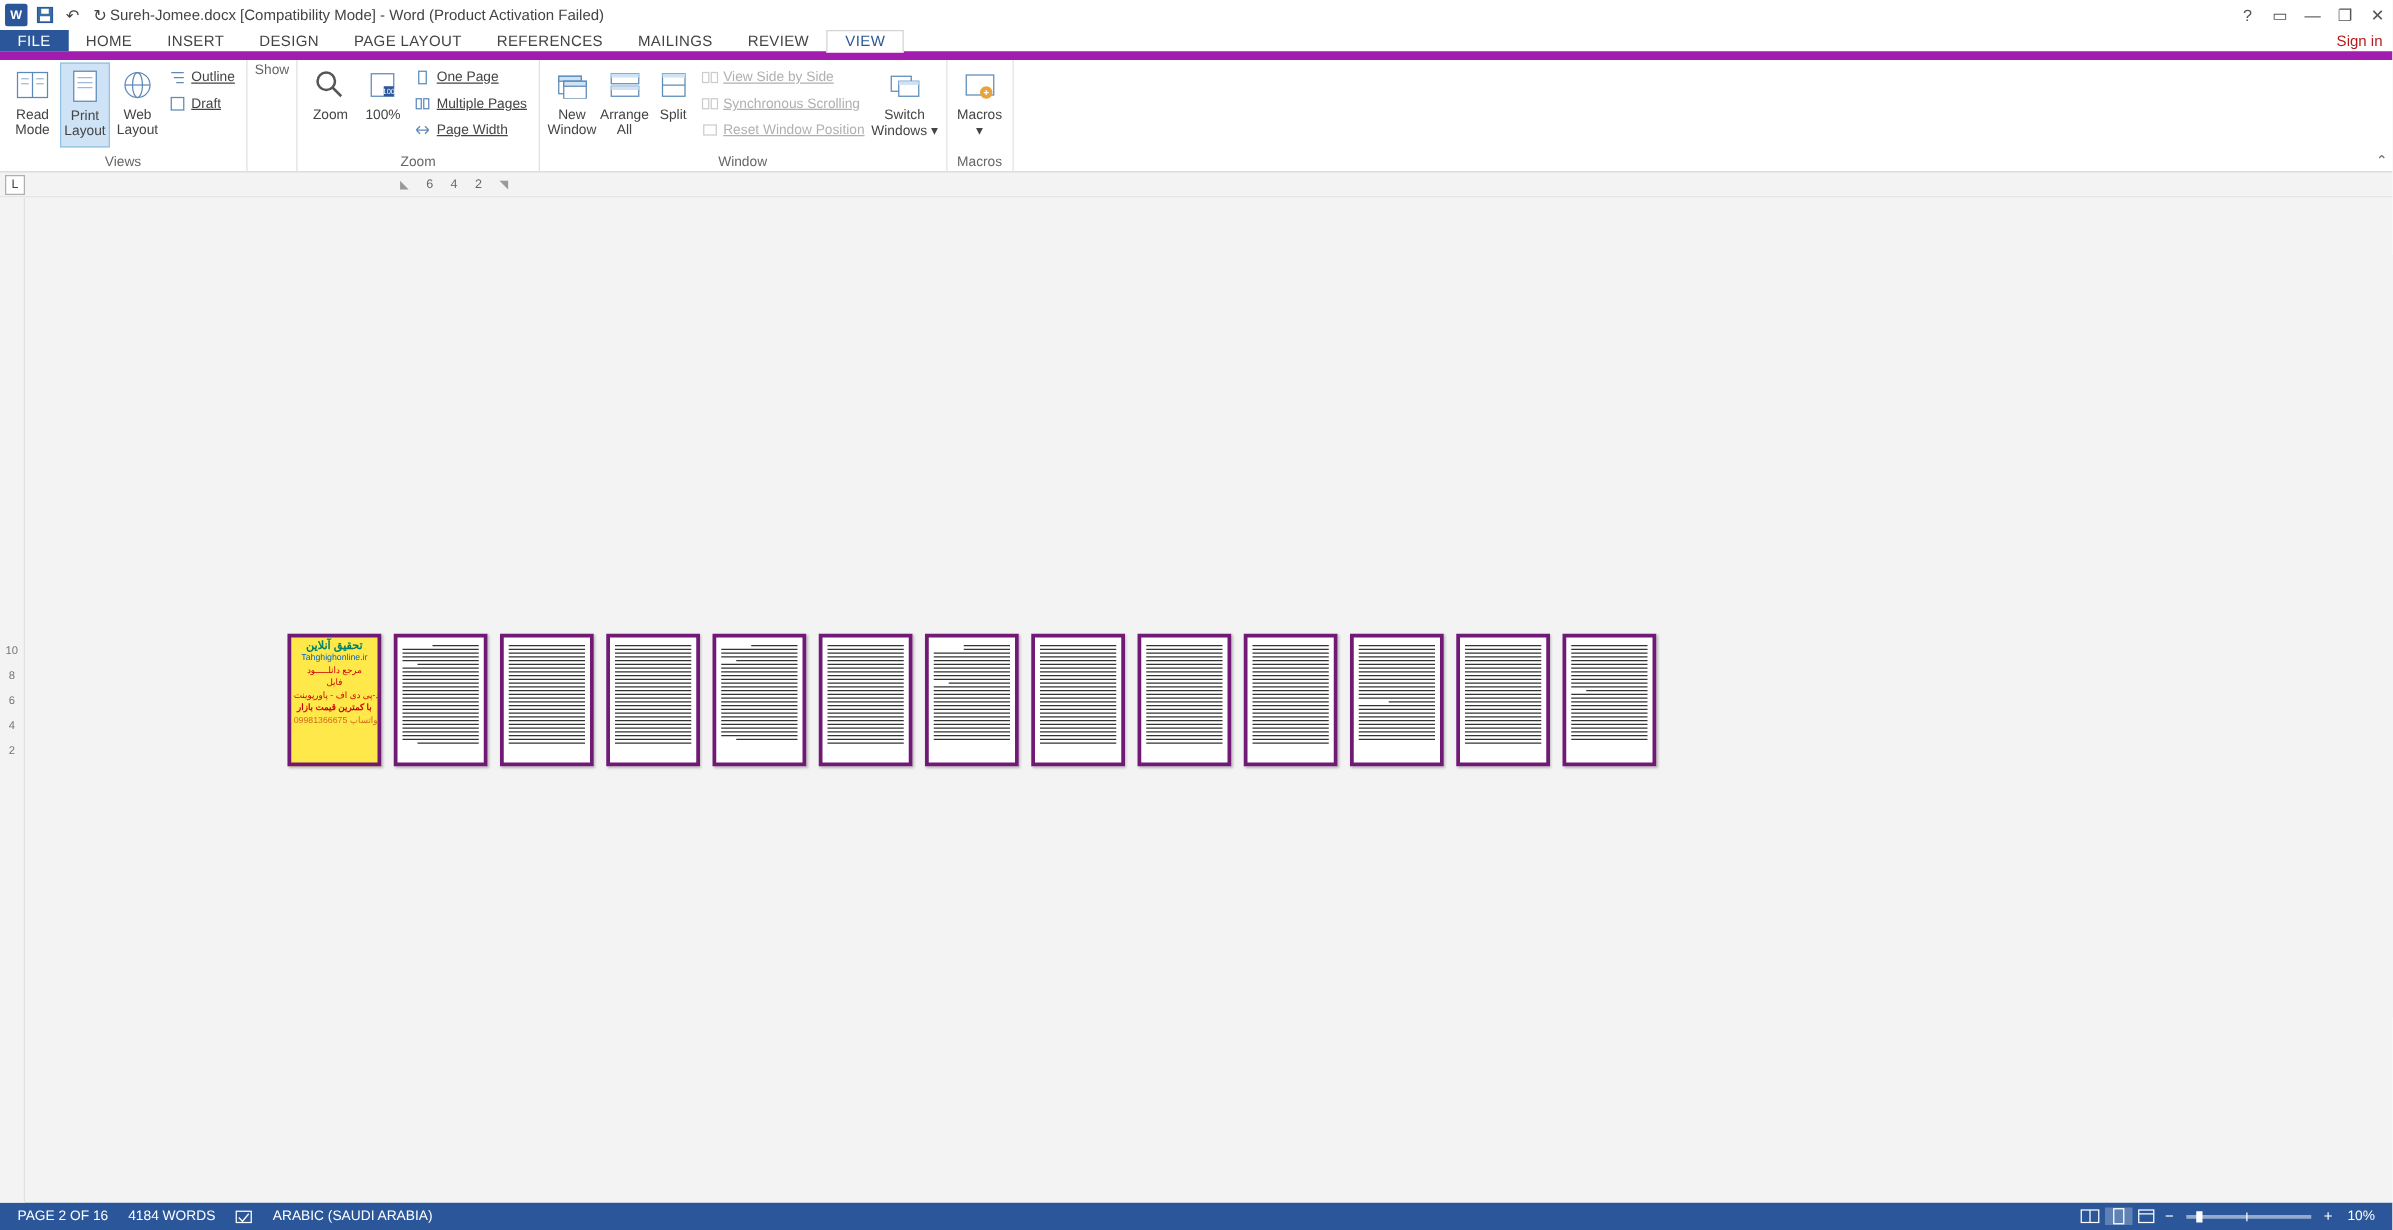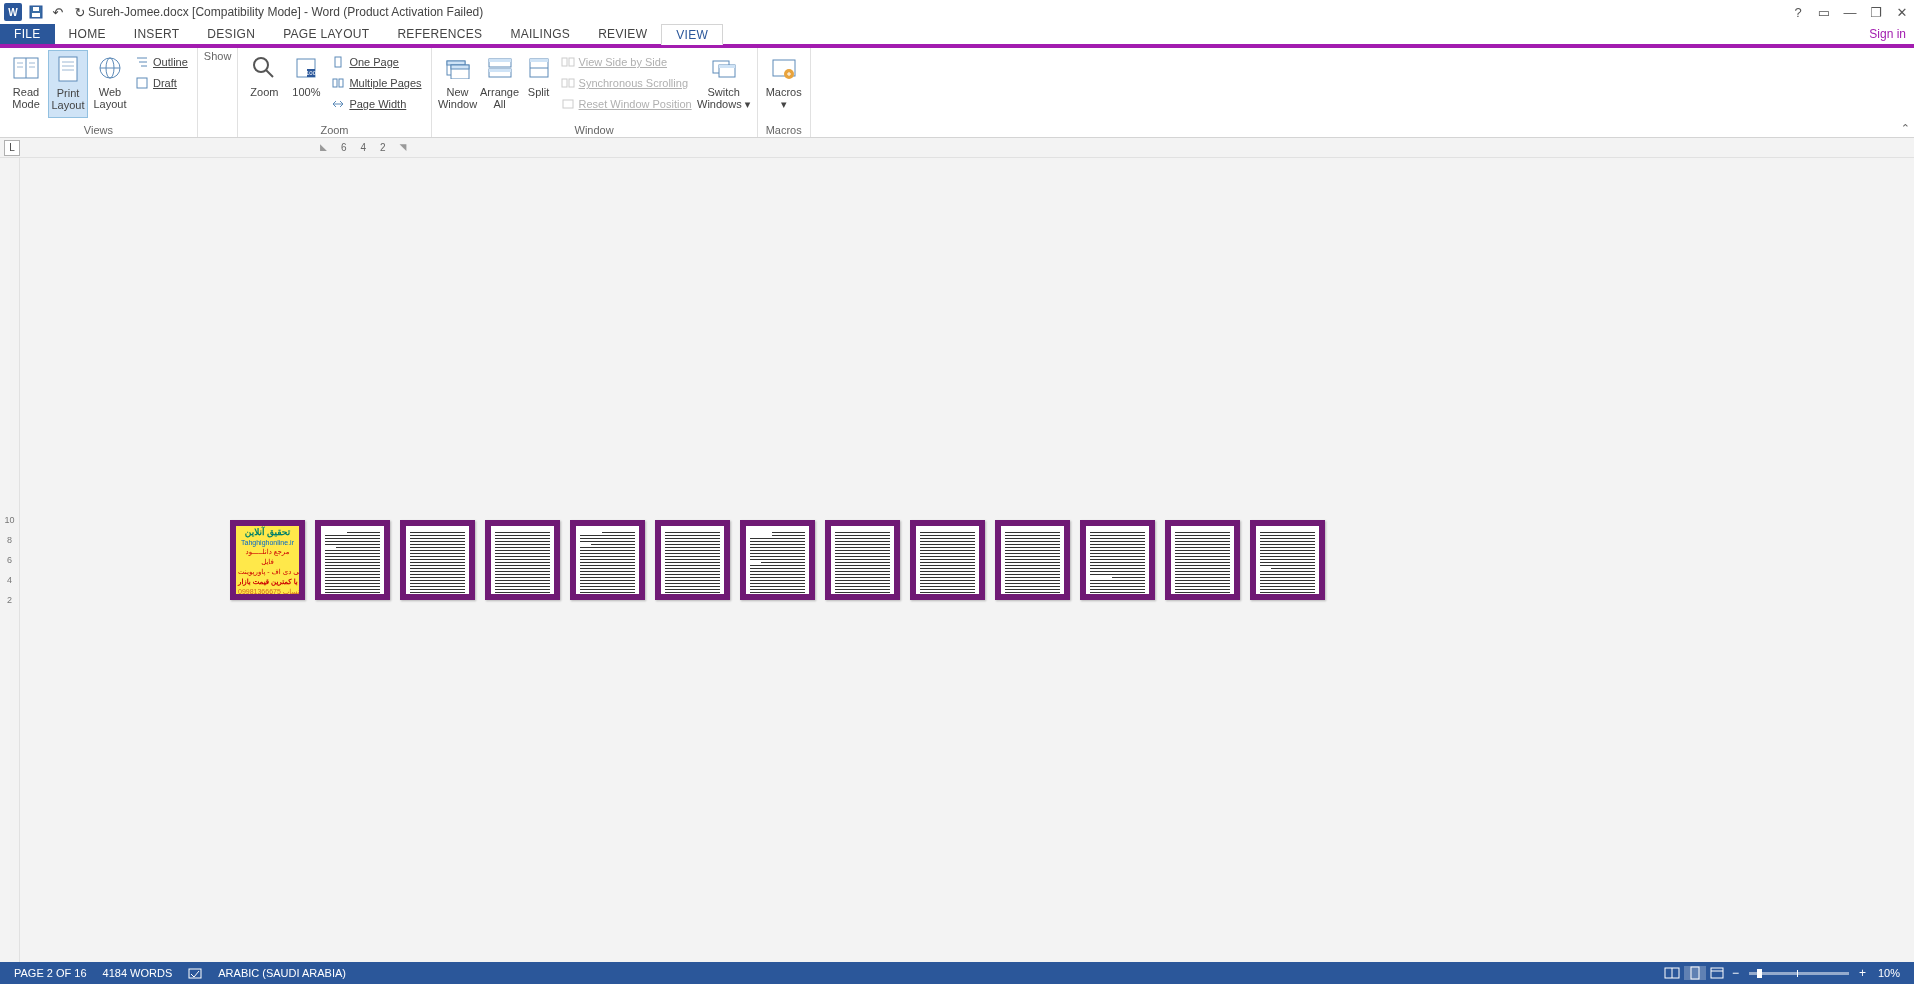--- a/index.html
+++ b/index.html
@@ -8,26 +8,26 @@
 
 .titlebar { height: 24px; background: #fff; display: flex; align-items: center; padding: 0 4px; }
 .qat { display: flex; align-items: center; gap: 6px; }
 .word-icon { width: 18px; height: 18px; background: #2b579a; color: #fff; font-size: 10px; font-weight: bold; display: flex; align-items: center; justify-content: center; border-radius: 2px; }
 .qat-btn { width: 16px; height: 16px; display: flex; align-items: center; justify-content: center; font-size: 13px; color: #444; cursor: pointer; }
 .title-text { flex: 1; font-size: 12px; color: #444; }
 .win-controls { display: flex; gap: 10px; }
 .win-btn { width: 16px; height: 16px; display: flex; align-items: center; justify-content: center; font-size: 13px; color: #555; cursor: pointer; }
 
 
-.tabs { height: 24px; background: #fff; display: flex; align-items: stretch; border-bottom: 4px solid #a21caf; }
+.tabs { height: 24px; background: #fff; display: flex; align-items: stretch; border-bottom: 7px solid #a21caf; }
 .tab { padding: 0 14px; font-size: 12px; color: #444; display: flex; align-items: center; cursor: pointer; text-transform: uppercase; letter-spacing: 0.3px; }
 .tab.file { background: #2b579a; color: #fff; font-weight: normal; }
 .tab.active { color: #2b579a; border: 1px solid #d4d4d4; border-bottom: 1px solid #fff; margin-bottom: -1px; background: #fff; }
 .tabs-spacer { flex: 1; }
-.sign-in { font-size: 12px; color: #a21caf; padding: 0 8px; display: flex; align-items: center; }
+.sign-in { font-size: 12px; color: #b91c1c; padding: 0 8px; display: flex; align-items: center; }
 
 
 .ribbon { height: 90px; background: #fff; border-bottom: 1px solid #d4d4d4; display: flex; position: relative; }
 .group { border-right: 1px solid #e1e1e1; display: flex; flex-direction: column; padding: 2px 6px 0; }
 .group-body { flex: 1; display: flex; align-items: flex-start; gap: 2px; }
 .group-label { text-align: center; font-size: 11px; color: #666; padding-bottom: 1px; }
 .big-btn { width: 40px; height: 68px; display: flex; flex-direction: column; align-items: center; justify-content: flex-start; text-align: center; font-size: 11px; color: #444; padding-top: 2px; cursor: pointer; gap: 2px; }
 .big-btn.active { background: #cfe3f6; border: 1px solid #92c0e0; }
 .big-icon { width: 32px; height: 32px; display: flex; align-items: center; justify-content: center; font-size: 22px; }
 .small-btn { height: 20px; display: flex; align-items: center; gap: 4px; font-size: 11px; color: #444; cursor: pointer; padding: 0 3px; text-decoration: underline; }
@@ -39,21 +39,21 @@
 
 
 .ruler-row { height: 20px; background: #f3f3f3; border-bottom: 1px solid #e1e1e1; display: flex; align-items: center; }
 .tab-selector { width: 16px; height: 16px; border: 1px solid #b0b0b0; background: #fff; margin-left: 4px; font-size: 10px; display: flex; align-items: center; justify-content: center; color: #444; }
 .ruler { margin-left: 300px; font-size: 10px; color: #666; display: flex; gap: 14px; }
 
 
 .doc-area { background: #f3f3f3; height: calc(984px - 24px - 24px - 90px - 20px - 22px); position: relative; display: flex; }
 .v-ruler { width: 20px; background: #f3f3f3; display: flex; flex-direction: column; align-items: center; justify-content: center; font-size: 9px; color: #777; gap: 10px; border-right: 1px solid #e1e1e1; }
 .pages-wrap { flex: 1; display: flex; align-items: center; justify-content: flex-start; padding-left: 210px; gap: 10px; }
-.page { width: 75px; height: 80px; background: #fff; border: 6px solid #701a75; box-shadow: 1px 1px 2px rgba(0,0,0,0.25); position: relative; overflow: hidden; }
+.page { width: 75px; height: 106px; background: #fff; border: 3px solid #701a75; box-shadow: 1px 1px 2px rgba(0,0,0,0.25); position: relative; overflow: hidden; }
 .page.cover { background: #ffe84a; }
 .cover-line { font-size: 7px; text-align: center; padding: 1px 2px; color: #c00; white-space: nowrap; overflow: hidden; }
 .cover-line.blue { color: #0066cc; }
 .cover-line.big { font-size: 9px; font-weight: bold; color: #00806a; }
 .text-lines { padding: 6px 4px; display: flex; flex-direction: column; gap: 2px; }
 .tl { height: 1px; background: #333; }
 .tl.short { width: 60%; margin-left: auto; }
 .tl.med { width: 80%; margin-left: auto; }
 
 

